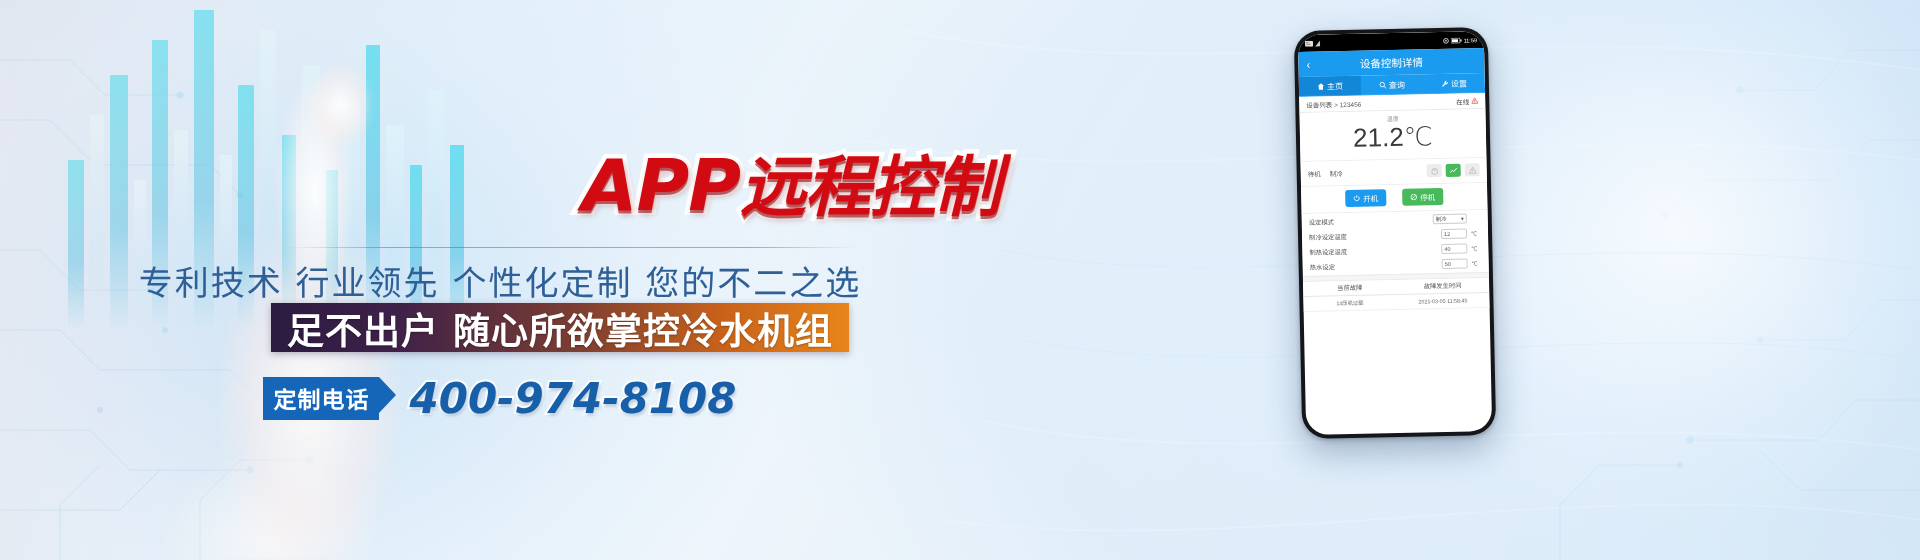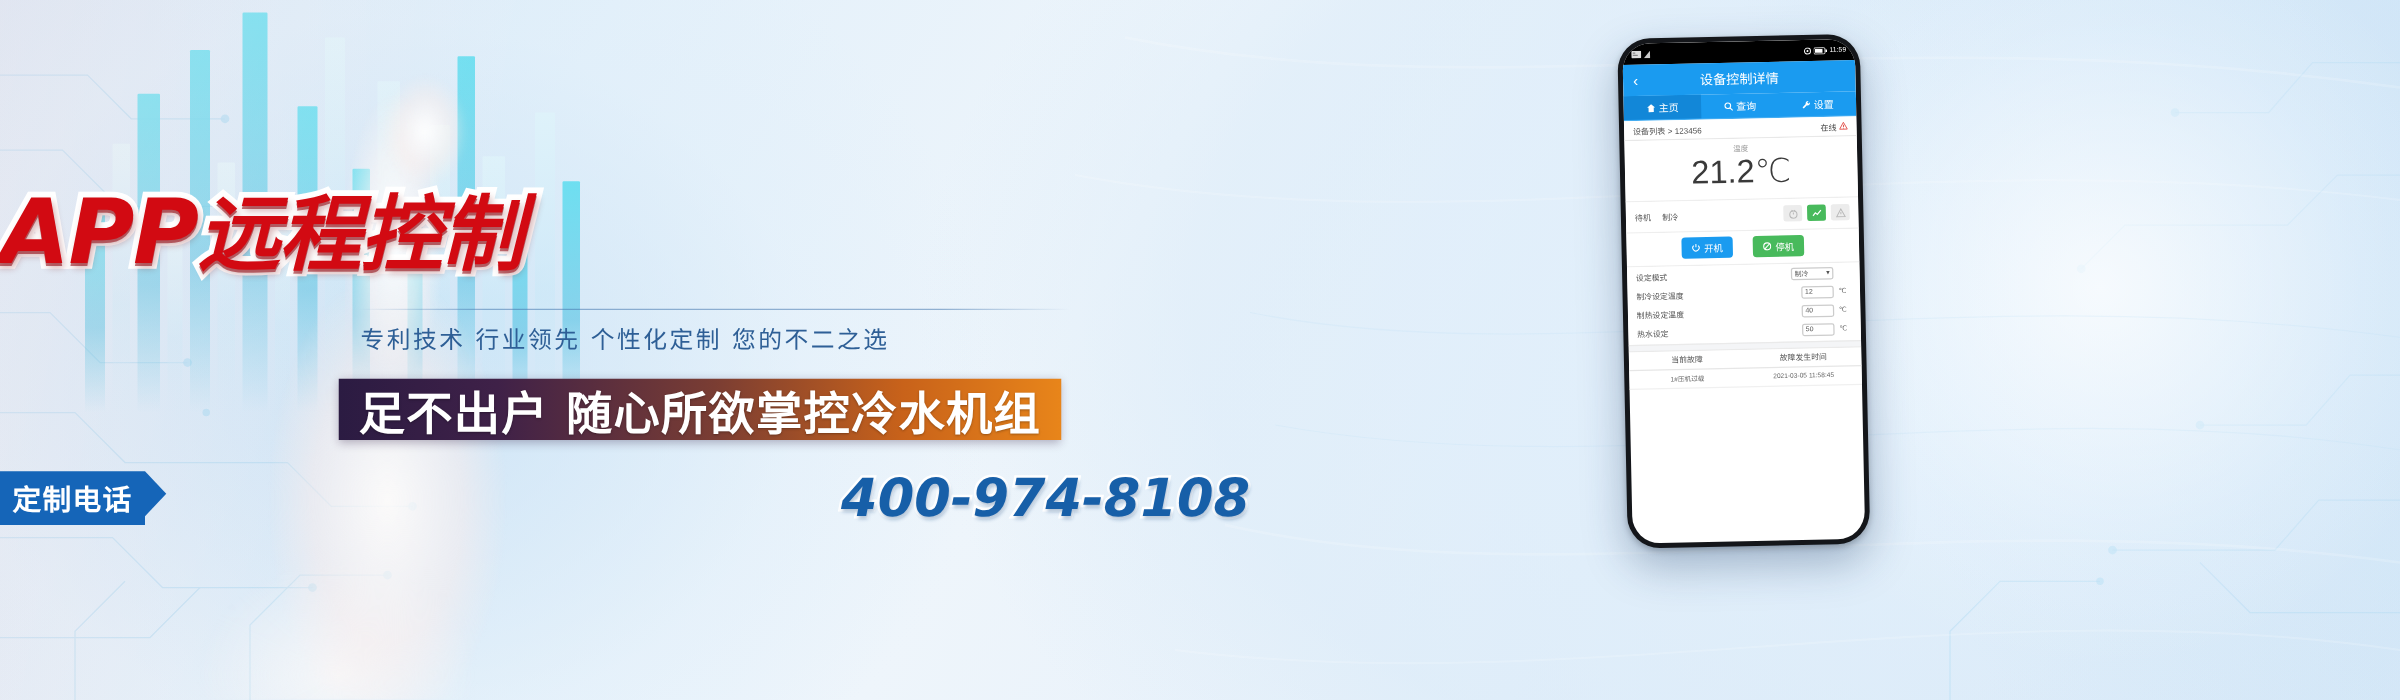--- a/index.html
+++ b/index.html
@@ -61,42 +61,42 @@
       radial-gradient(ellipse 380px 380px at 520px 230px, rgba(255,255,255,.75) 0%, rgba(240,248,255,.25) 55%, rgba(240,248,255,0) 80%),
       linear-gradient(250deg, rgba(196,224,246,.45) 0%, rgba(232,244,253,0) 55%);
   }
   .streaks { position:absolute; inset:0; opacity:.5; }
 
   
   .copy { position:absolute; left:0; top:0; width:1060px; height:560px; }
 
   .title {
     position:absolute; left:0; top:133px; width:1000px;
-    text-align:left;
+    text-align:right;
     font-family:"DejaVu Sans","Liberation Sans",sans-serif;
     font-size:66px; font-weight:bold; font-style:italic;
     letter-spacing:-1px;
     color:#d20a12;
     -webkit-text-stroke:9px #ffffff;
     paint-order:stroke fill;
     text-shadow:0 3px 0 rgba(140,0,10,.55), 2px 4px 6px rgba(120,0,10,.30);
     white-space:nowrap;
   }
   .title .en { font-size:72px; }
 
   .divider {
     position:absolute; left:286px; top:247px; width:570px; height:1px;
     background:linear-gradient(90deg, rgba(90,140,190,0) 0%, rgba(70,120,175,.55) 18%, rgba(70,120,175,.55) 82%, rgba(90,140,190,0) 100%);
   }
 
   .subtitle {
     position:absolute; left:0; top:256px; width:1000px;
     text-align:center;
     font-family:"DejaVu Sans","Liberation Sans",sans-serif;
-    font-size:19px; font-weight:500;
+    font-size:34px; font-weight:500;
     color:#2e5f96;
     letter-spacing:2px;
     white-space:nowrap;
   }
 
   .headline-bar {
     position:absolute; left:271px; top:303px;
     height:49px; padding:0 16px;
     display:flex; align-items:center;
     background:linear-gradient(90deg,#2b1b42 0%,#3f2148 22%,#7a3d33 52%,#c8621a 78%,#e8851a 100%);
@@ -104,21 +104,21 @@
   }
   .headline-bar span {
     font-family:"DejaVu Sans","Liberation Sans",sans-serif;
     font-size:37px; font-weight:bold; color:#ffffff;
     letter-spacing:1px; white-space:nowrap;
     text-shadow:0 1px 2px rgba(0,0,0,.30);
   }
 
   .phone-row {
     position:absolute; left:0; top:374px; width:1000px;
-    display:flex; align-items:center; justify-content:space-between; gap:10px;
+    display:flex; align-items:center; justify-content:center; gap:10px;
   }
   .tel-tag {
     position:relative;
     background:#1565b8; color:#fff;
     font-size:23px; font-weight:bold; letter-spacing:1px;
     padding:4px 10px 5px 10px;
     font-family:"DejaVu Sans","Liberation Sans",sans-serif;
   }
   .tel-tag::after {
     content:""; position:absolute; right:-17px; top:0;

